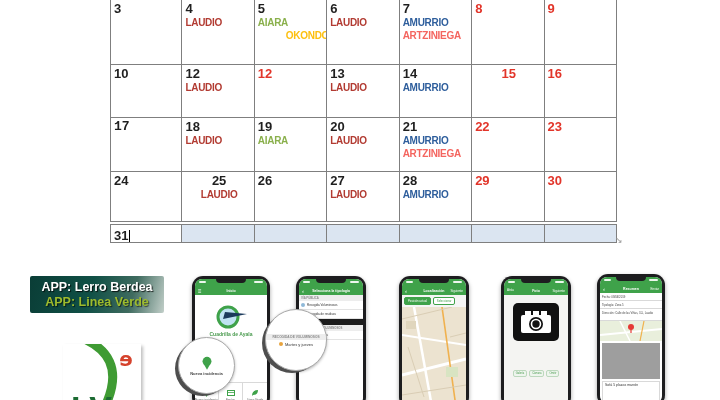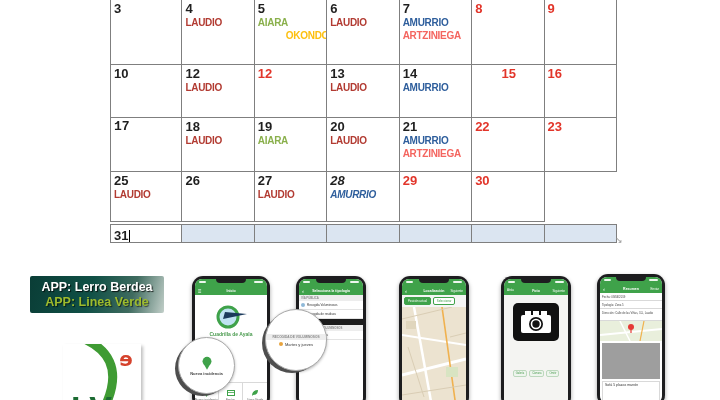--- a/index.html
+++ b/index.html
@@ -176,31 +176,34 @@
         </div>
         <div class="cal-cell" style="height: 54px;">
           <span class="day-num red">22</span>
         </div>
         <div class="cal-cell" style="height: 54px;">
           <span class="day-num red">23</span>
         </div>
       </div>
       <div class="cal-row">
         <div class="cal-cell" style="height: 50px;">
+          <span class="day-num">24</span>
+        </div>
+        <div class="cal-cell" style="height: 50px; text-align: center;">
           <span class="day-num">25</span>
           <div class="town" style="color: rgb(178, 59, 50);">LAUDIO</div>
         </div>
         <div class="cal-cell" style="height: 50px;">
           <span class="day-num">26</span>
         </div>
         <div class="cal-cell" style="height: 50px;">
           <span class="day-num">27</span>
           <div class="town" style="color: rgb(178, 59, 50);">LAUDIO</div>
         </div>
-        <div class="cal-cell" style="height: 50px; font-style: italic;">
+        <div class="cal-cell" style="height: 50px;">
           <span class="day-num">28</span>
           <div class="town" style="color: rgb(46, 94, 156);">AMURRIO</div>
         </div>
         <div class="cal-cell" style="height: 50px;">
           <span class="day-num red">29</span>
         </div>
         <div class="cal-cell" style="height: 50px;">
           <span class="day-num red">30</span>
         </div>
       </div>

